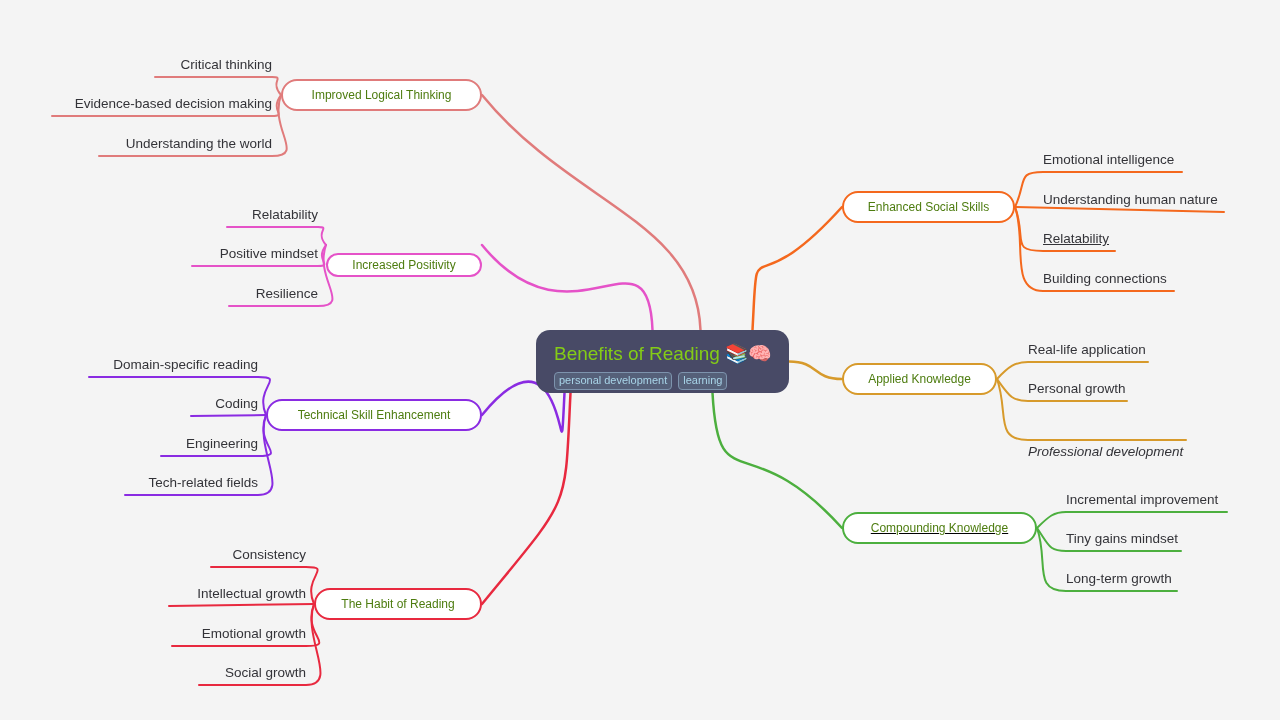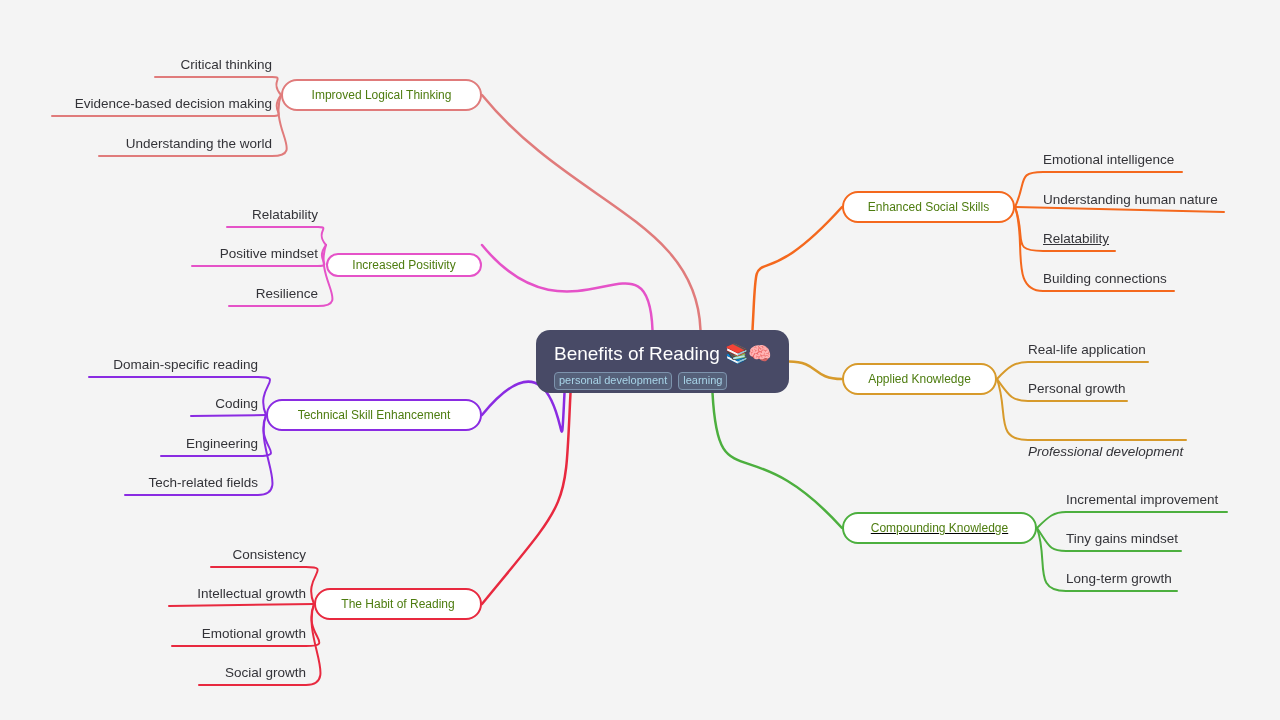--- a/index.html
+++ b/index.html
@@ -30,21 +30,21 @@
     background: #484a66;
     border-radius: 14px;
     padding: 12px 18px 11px 18px;
     box-sizing: border-box;
     display: flex;
     flex-direction: column;
     gap: 7px;
     align-items: flex-start;
   }
   .central-title {
-    color: #ffffff;
+    color: #84cc16;
     font-size: 19px;
     line-height: 23px;
     white-space: nowrap;
     font-weight: 400;
   }
   .central-tags {
     display: flex;
     gap: 6px;
   }
   .tag {

